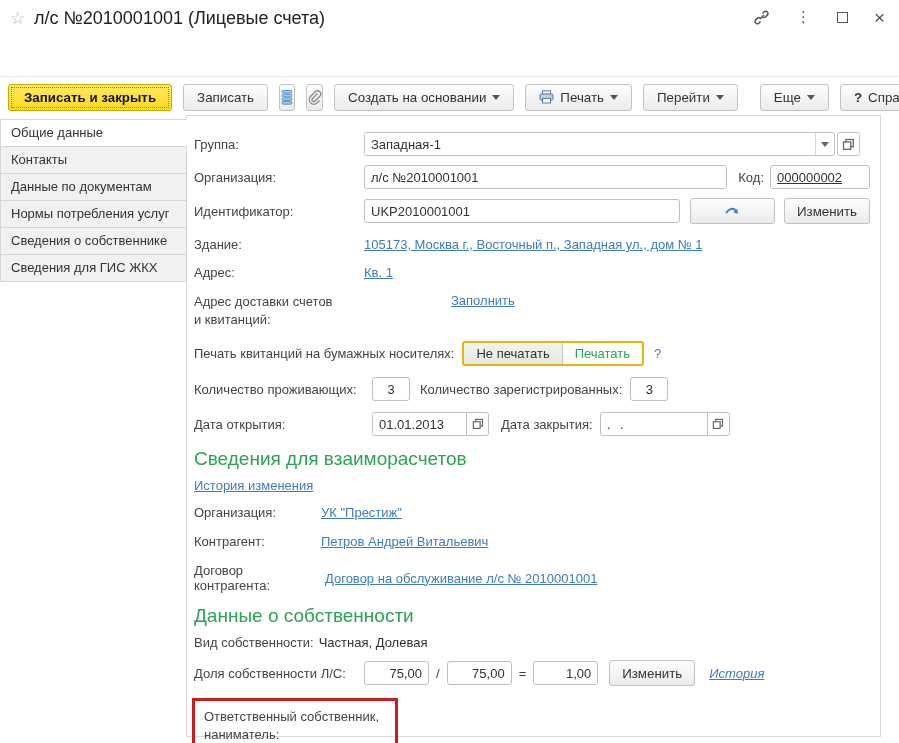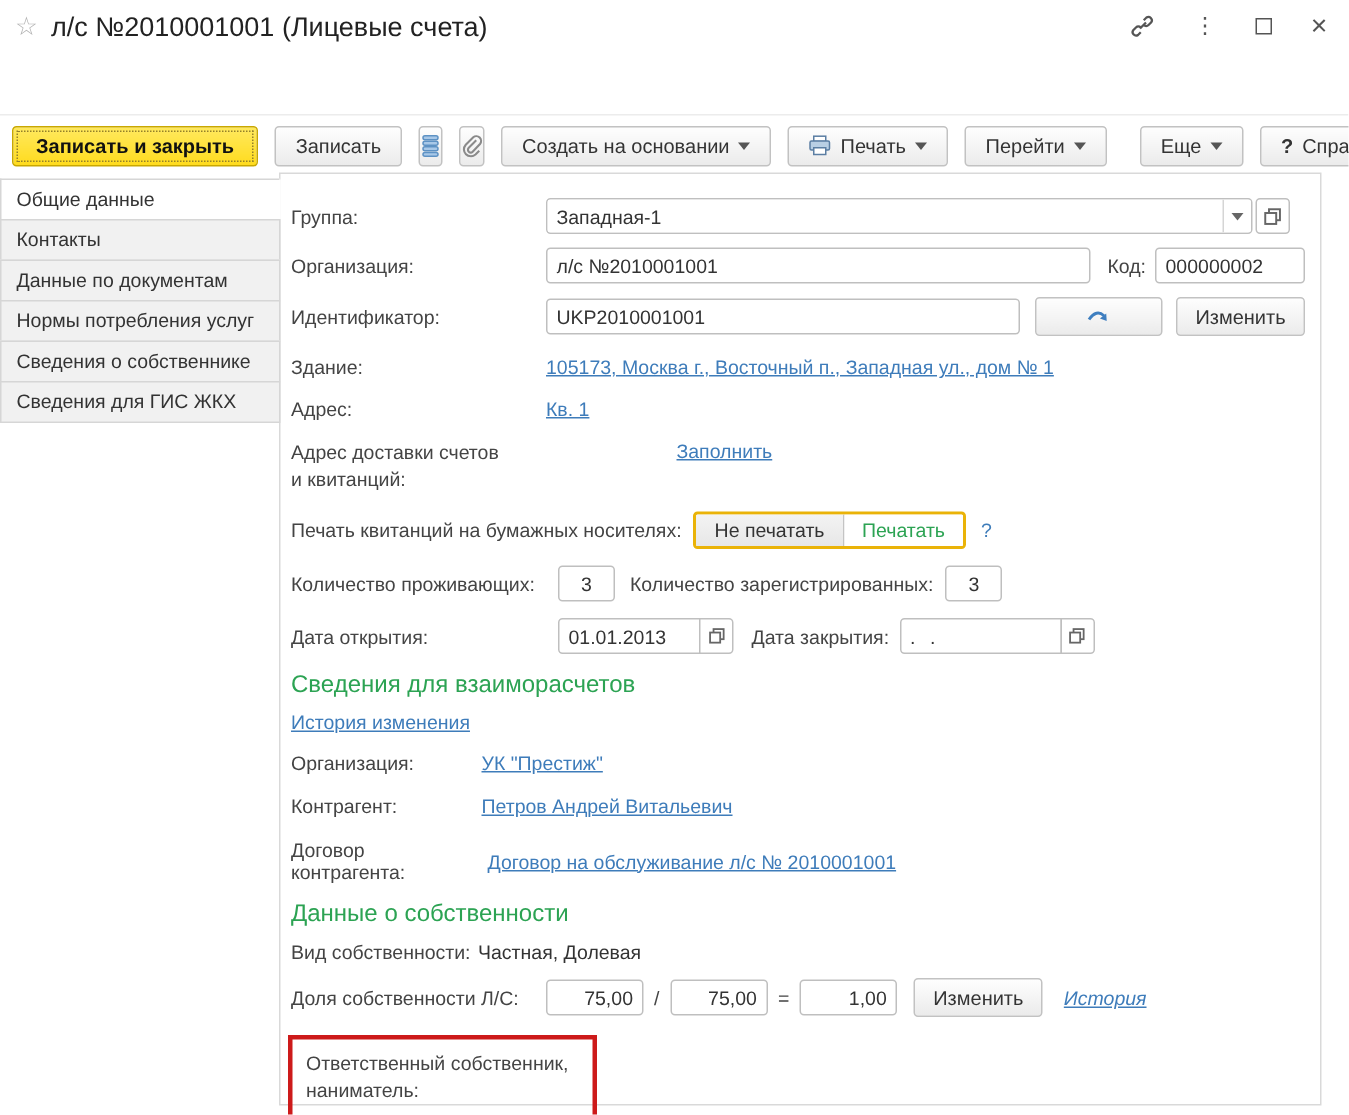--- a/index.html
+++ b/index.html
@@ -66,21 +66,21 @@
   input.fld {
     height:24px; border:1px solid #bfbfbf; border-radius:3px; padding:0 6px;
     font-family:inherit; font-size:13px; color:#333; background:#fff;
   }
   .combo { display:inline-flex; align-items:stretch; height:24px; border:1px solid #bfbfbf; border-radius:3px; background:#fff; overflow:hidden; }
   .combo input { border:none; outline:none; padding:0 6px; font:inherit; color:#333; flex:1; min-width:0; }
   .combo .dd { width:19px; border-left:1px solid #d5d5d5; display:flex; align-items:center; justify-content:center; cursor:pointer; background:#fff; }
   .sq-btn { width:23px; height:24px; margin-left:2px; border:1px solid #bfbfbf; border-radius:3px; background:#fff;
     display:inline-flex; align-items:center; justify-content:center; cursor:pointer; }
   a.flink { color:#3e7cba; text-decoration:underline; cursor:pointer; }
-  .heading { color:#2ca353; font-size:16px; margin:12px 0 8px 0; }
+  .heading { color:#2ca353; font-size:19px; margin:12px 0 8px 0; }
   .toggle { display:inline-flex; height:25px; border:2px solid #eab308; border-radius:3px; overflow:hidden; }
   .toggle .seg { padding:0 12px; display:flex; align-items:center; cursor:pointer; }
   .toggle .seg-off { background:linear-gradient(#f3f3f3,#e7e7e7); color:#333; border-right:1px solid #c4c4c4; }
   .toggle .seg-on { background:#fff; color:#2ca353; }
   .qmark { color:#3e7cba; margin-left:10px; cursor:pointer; }
   .muted-date { color:#9a9a9a; letter-spacing:3px; }
   .sep-op { margin:0 7px; color:#444; }
   .red-box { border:3px solid #cd1a1a; width:206px; padding:7px 9px 10px 9px; margin-left:-2px; }
   .red-box .l { color:#444; line-height:18px; }
   .red-box a { display:inline-block; margin-top:8px; }
@@ -182,21 +182,21 @@
           <rect x="4" y="1.5" width="7.3" height="7.3"></rect>
           <rect x="1.5" y="4" width="7.3" height="7.3" fill="#fff"></rect>
         </svg>
       </span>
     </div>
 
     <div class="row">
       <span class="lbl">Организация:</span>
       <input class="fld" style="width: 371px;" value="л/с №2010001001">
       <span class="lbl-auto" style="margin-left:11px">Код:</span>
-      <input class="fld" style="width: 100px; margin-left: 6px;" value="000000002">
+      <input class="fld" style="width: 100px; margin-left: 6px; text-decoration: underline;" value="000000002">
     </div>
 
     <div class="row">
       <span class="lbl">Идентификатор:</span>
       <input class="fld" style="width: 320px;" value="UKP2010001001">
       <button class="btn" style="width:86px; margin-left:10px; height:26px">
         <svg width="16" height="12" viewBox="0 0 16 12">
           <path d="M2 8 Q7 1 12 5.5" fill="none" stroke="#3f7fc0" stroke-width="2"></path>
           <path d="M13.5 4 L13.8 9 L9.3 7.3 Z" fill="#3f7fc0"></path>
         </svg>

